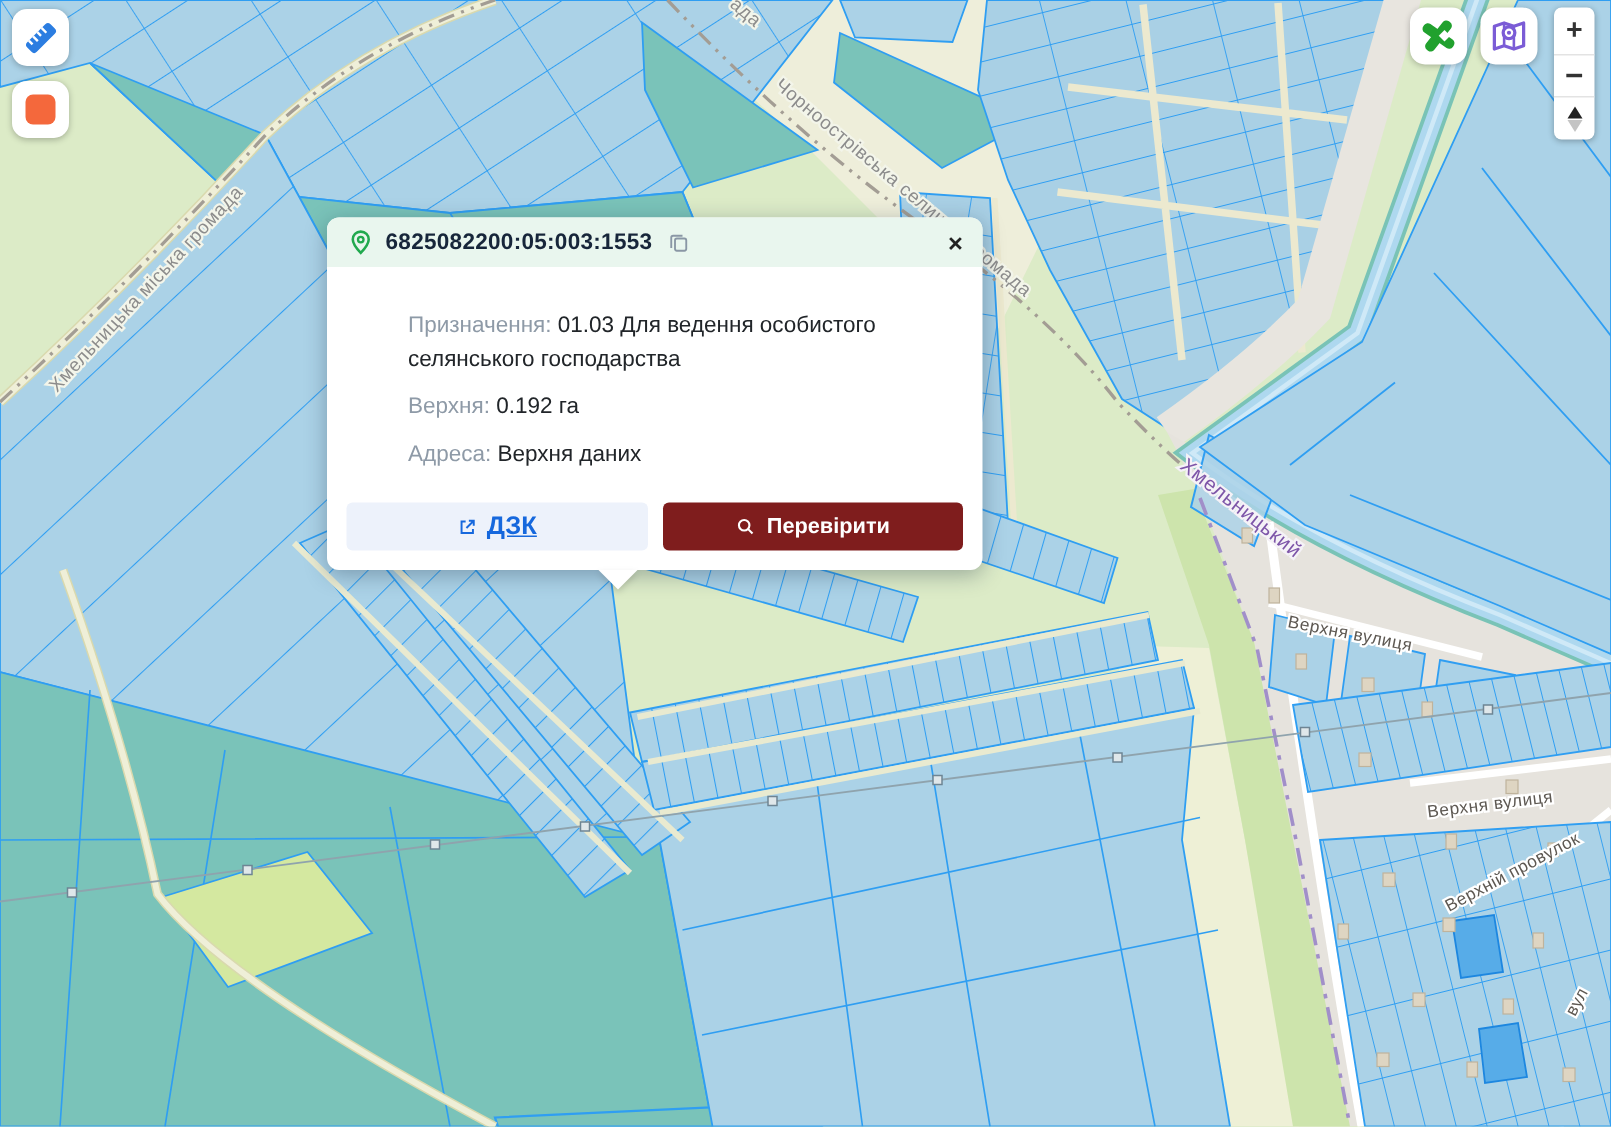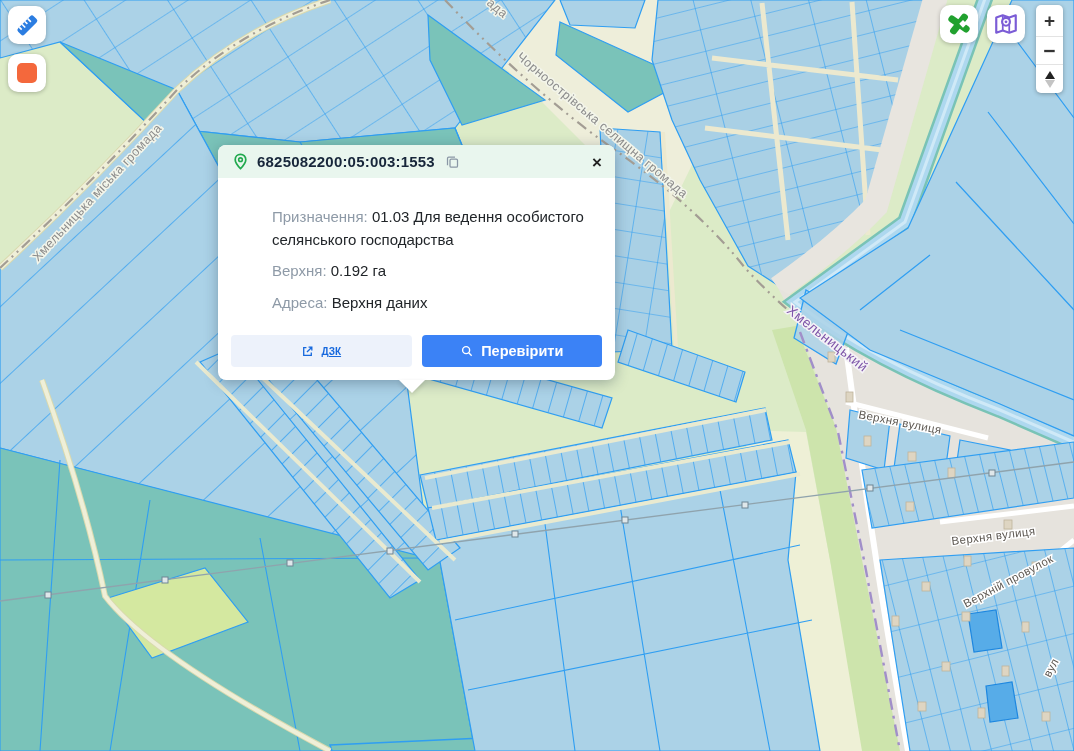--- a/index.html
+++ b/index.html
@@ -29,41 +29,41 @@
   .zoomctl .sep{height:1px;background:#e3e3e3;}
   .zin{height:31px;font-size:19px;}
   .zout{height:27px;font-size:21px;}
   .compass{height:28px;flex-direction:column;}
   .tri-up{width:0;height:0;border-left:5px solid transparent;border-right:5px solid transparent;
     border-bottom:8px solid #222;}
   .tri-dn{width:0;height:0;border-left:5px solid transparent;border-right:5px solid transparent;
     border-top:8px solid #c4c4c4;margin-top:1px;}
 
   
-  .popup{position:absolute;left:218px;top:145px;width:397px;background:#fff;border-radius:8px;
+  .popup{position:absolute;left:218px;top:145px;width:437px;background:#fff;border-radius:8px;
     box-shadow:0 3px 14px rgba(30,50,70,.35);font-size:15px;color:#1f2d3d;}
   .popup-ptr{position:absolute;left:181px;top:100%;width:0;height:0;
     border-left:13px solid transparent;border-right:13px solid transparent;border-top:13px solid #fff;
     filter:drop-shadow(0 2px 2px rgba(0,0,0,.15));}
   .popup-head{display:flex;align-items:center;gap:8px;background:#e9f6ee;
     border-radius:8px 8px 0 0;padding:8px 14px;height:17px;}
   .popup-title{font-weight:bold;color:#17263a;font-size:15px;letter-spacing:.2px;}
   .copy-ic{cursor:pointer;display:flex;margin-left:2px;}
   .close-x{position:absolute;right:10px;top:6px;font-size:17px;font-weight:bold;color:#222;
     cursor:pointer;line-height:1;padding:3px;}
   .popup-body{padding:28px 14px 4px 14px;line-height:1.5;margin-left:40px;}
   .prow{margin-bottom:9px;}
   .plabel{color:#8e9aa7;}
   .pval{color:#212529;}
   .popup-actions{display:flex;gap:10px;padding:8px 13px 13px 13px;}
   .act{flex:1;height:32px;border-radius:4px;display:flex;align-items:center;justify-content:center;
-    gap:7px;cursor:pointer;font-size:10px;}
+    gap:7px;cursor:pointer;font-size:17px;}
   .act-dzk{background:#edf2fb;color:#1668dd;font-weight:bold;}
   .act-dzk .txt{text-decoration:underline;}
-  .act-verify{background:#3b82f6;color:#fff;font-weight:bold;font-size:14.5px;}
+  .act-verify{background:#7f1d1d;color:#fff;font-weight:bold;font-size:14.5px;}
 </style>
 </head>
 <body>
 
 <div id="stage">
 
 <svg id="mapsvg" width="1074" height="751" viewBox="0 0 1074 751">
   <defs>
     <pattern id="pA" width="56" height="8" patternUnits="userSpaceOnUse" patternTransform="rotate(47)">
       <path d="M0,0 L0,8" stroke="#2f9ef2" stroke-width="1.4"></path>

